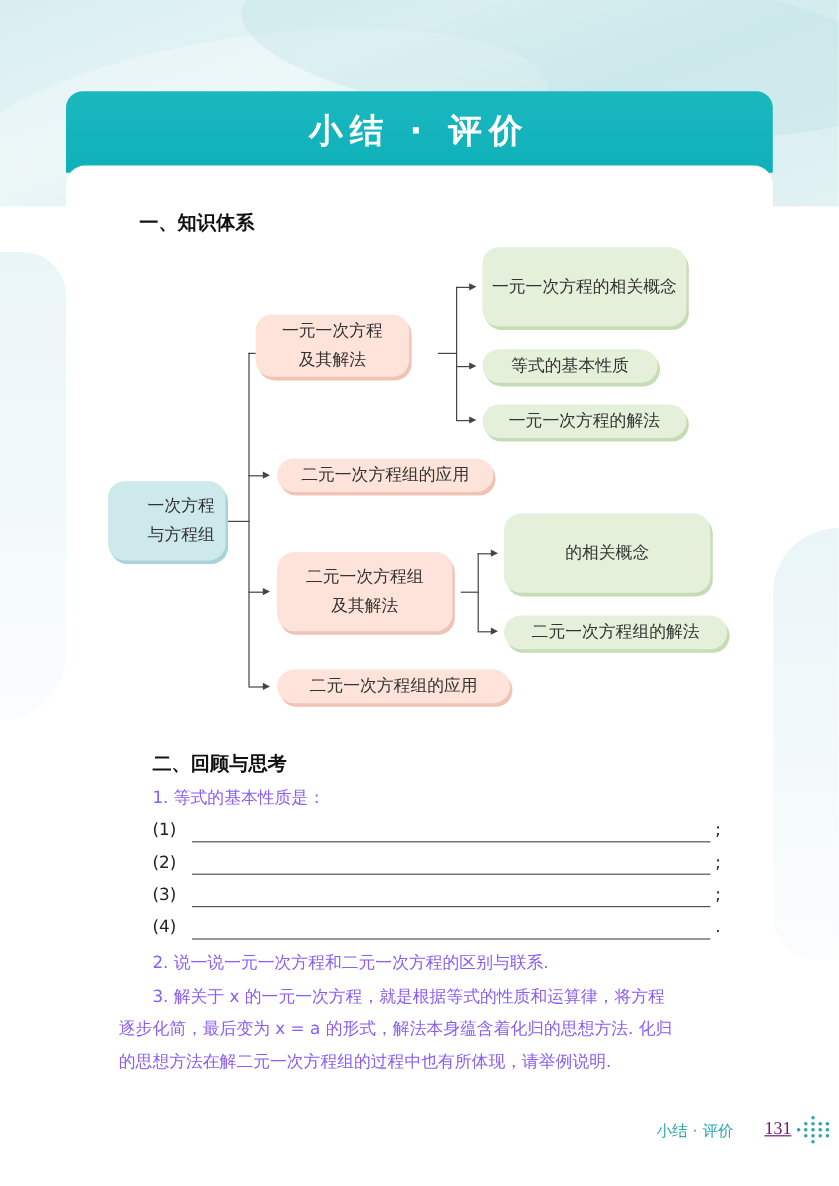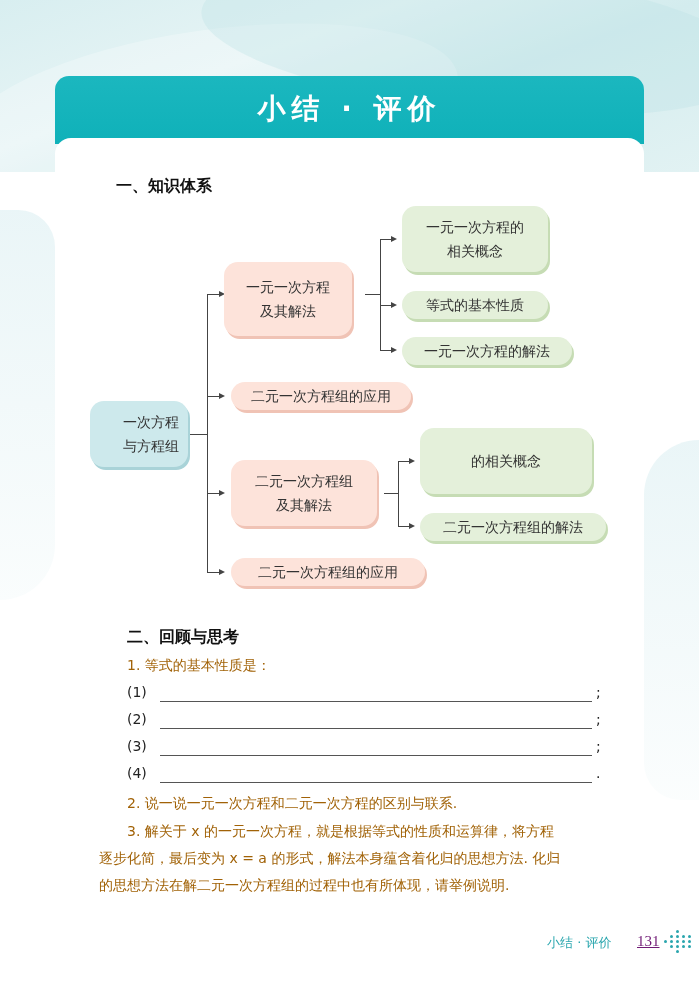--- a/index.html
+++ b/index.html
@@ -54,21 +54,21 @@
   .node.pink { background:#fde3da; box-shadow: 2px 3px 0 #f0c3b5; }
   .node.green { background:#e4f0da; box-shadow: 2px 3px 0 #c6dcb4; }
 
   .ln { position:absolute; background:#444; }
   .arrow {
     position:absolute; width:0; height:0;
     border-top:3px solid transparent; border-bottom:3px solid transparent;
     border-left:6px solid #444;
   }
 
-  .body-text { position:absolute; font-size:14px; color:#a16207; line-height:26px; }
+  .body-text { position:absolute; font-size:14px; color:#8b5cf6; line-height:26px; }
   .blank-row { position:absolute; left:127px; width:480px; height:22px; font-size:14px; color:#222; }
   .blank-row .lbl { position:absolute; left:0; top:0; }
   .blank-row .line { position:absolute; left:33px; width:432px; top:17px; height:1px; background:#555; }
   .blank-row .end { position:absolute; left:469px; top:0; }
 
   .footer-label { position:absolute; left:547px; top:934px; font-size:13px; color:#2aa6ae; }
   .page-num { position:absolute; left:637px; top:933px; font-size:15px; color:#701a75; font-family:"Liberation Serif", serif;text-decoration:underline; }
   .dots { position:absolute; left:664px; top:930px; width:32px; height:26px; }
   .dot { position:absolute; width:3px; height:3px; border-radius:50%; background:#2aa6ae; }
 </style>
@@ -99,34 +99,34 @@
   <div class="ln" style="left:207px; top:294px; width:1px; height:278px;"></div>
   <div class="ln" style="left:207px; top:294px; width:14px; height:1px;"></div>
   <div class="arrow" style="left:219px; top:291px;"></div>
   <div class="ln" style="left:207px; top:396px; width:14px; height:1px;"></div>
   <div class="arrow" style="left:219px; top:393px;"></div>
   <div class="ln" style="left:207px; top:493px; width:14px; height:1px;"></div>
   <div class="arrow" style="left:219px; top:490px;"></div>
   <div class="ln" style="left:207px; top:572px; width:14px; height:1px;"></div>
   <div class="arrow" style="left:219px; top:569px;"></div>
 
-  <div class="node pink" style="left:224px; top:262px; width:128px; height:74px; flex-direction:column;">
+  <div class="node pink" style="left:213px; top:262px; width:128px; height:52px; flex-direction:column;">
     <span>一元一次方程</span>
     <span>及其解法</span>
   </div>
   <div class="ln" style="left:365px; top:294px; width:16px; height:1px;"></div>
   <div class="ln" style="left:380px; top:239px; width:1px; height:111px;"></div>
   <div class="ln" style="left:380px; top:239px; width:12px; height:1px;"></div>
   <div class="arrow" style="left:391px; top:236px;"></div>
   <div class="ln" style="left:380px; top:305px; width:12px; height:1px;"></div>
   <div class="arrow" style="left:391px; top:302px;"></div>
   <div class="ln" style="left:380px; top:350px; width:12px; height:1px;"></div>
   <div class="arrow" style="left:391px; top:347px;"></div>
 
-  <div class="node green" style="left:402px; top:206px; width:146px; height:66px; flex-direction:column;">
+  <div class="node green" style="left:402px; top:206px; width:170px; height:66px; flex-direction:row;">
     <span>一元一次方程的</span>
     <span>相关概念</span>
   </div>
   <div class="node green" style="left:402px; top:291px; width:146px; height:28px;">
     <span>等式的基本性质</span>
   </div>
   <div class="node green" style="left:402px; top:337px; width:170px; height:28px;">
     <span>一元一次方程的解法</span>
   </div>
 

